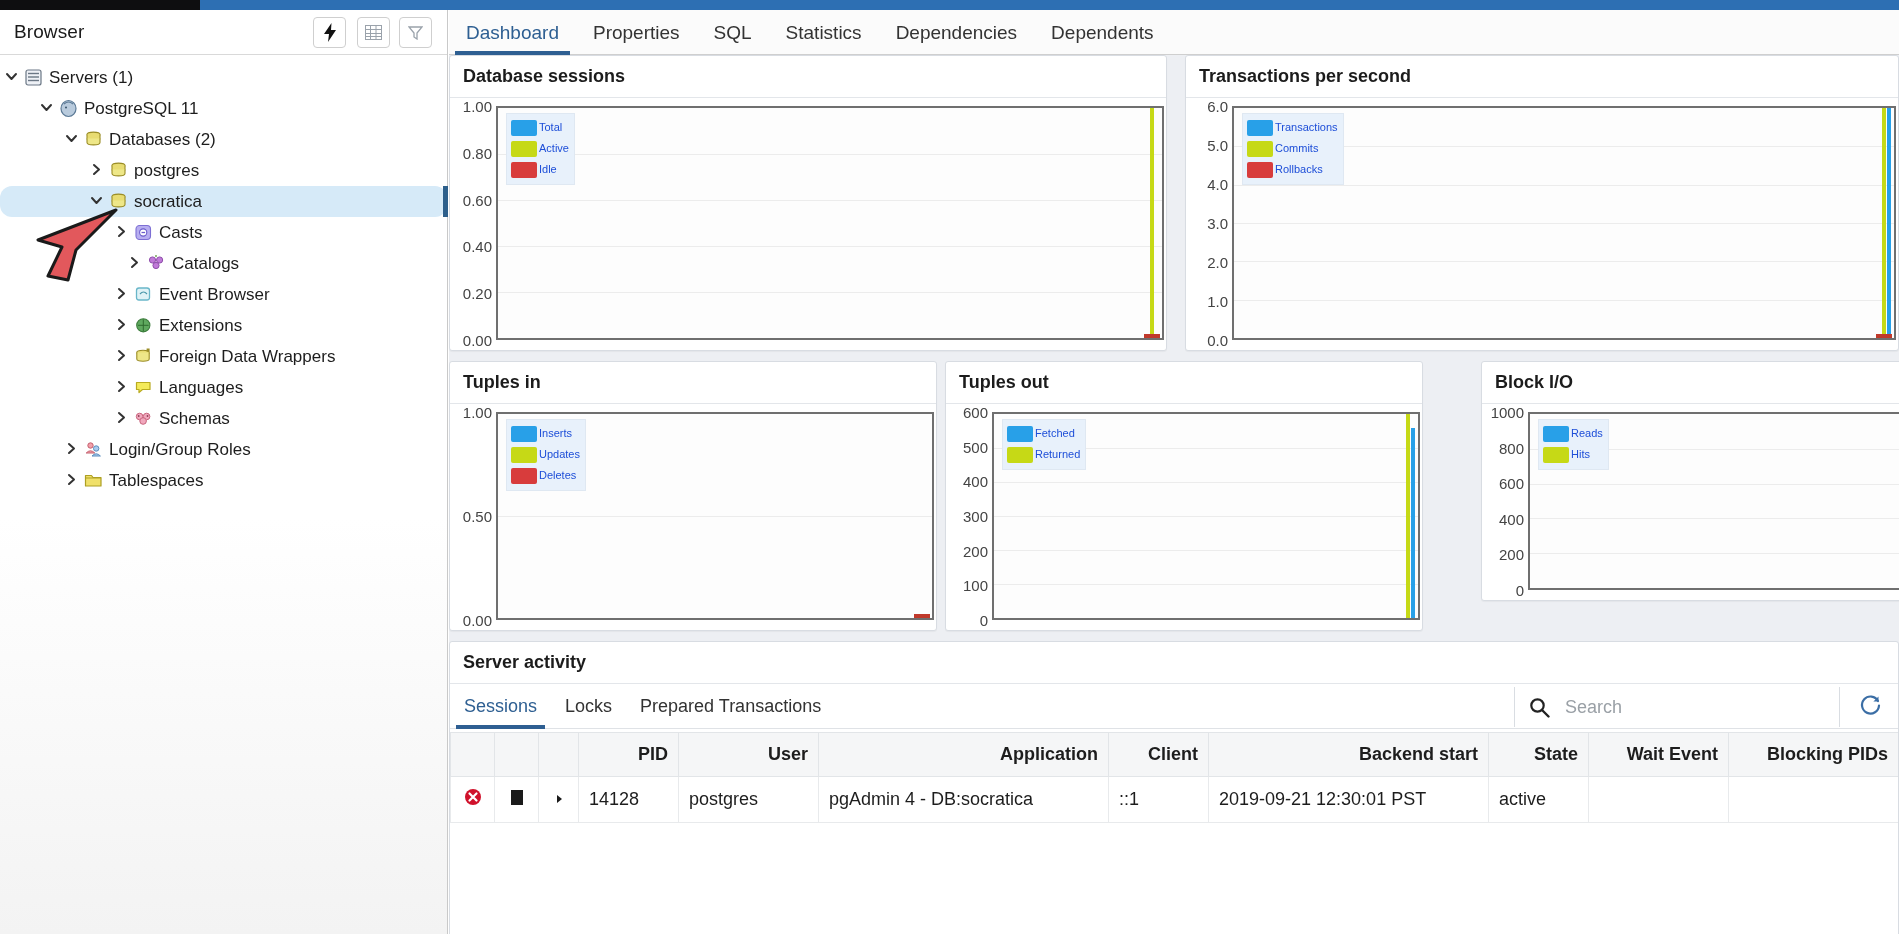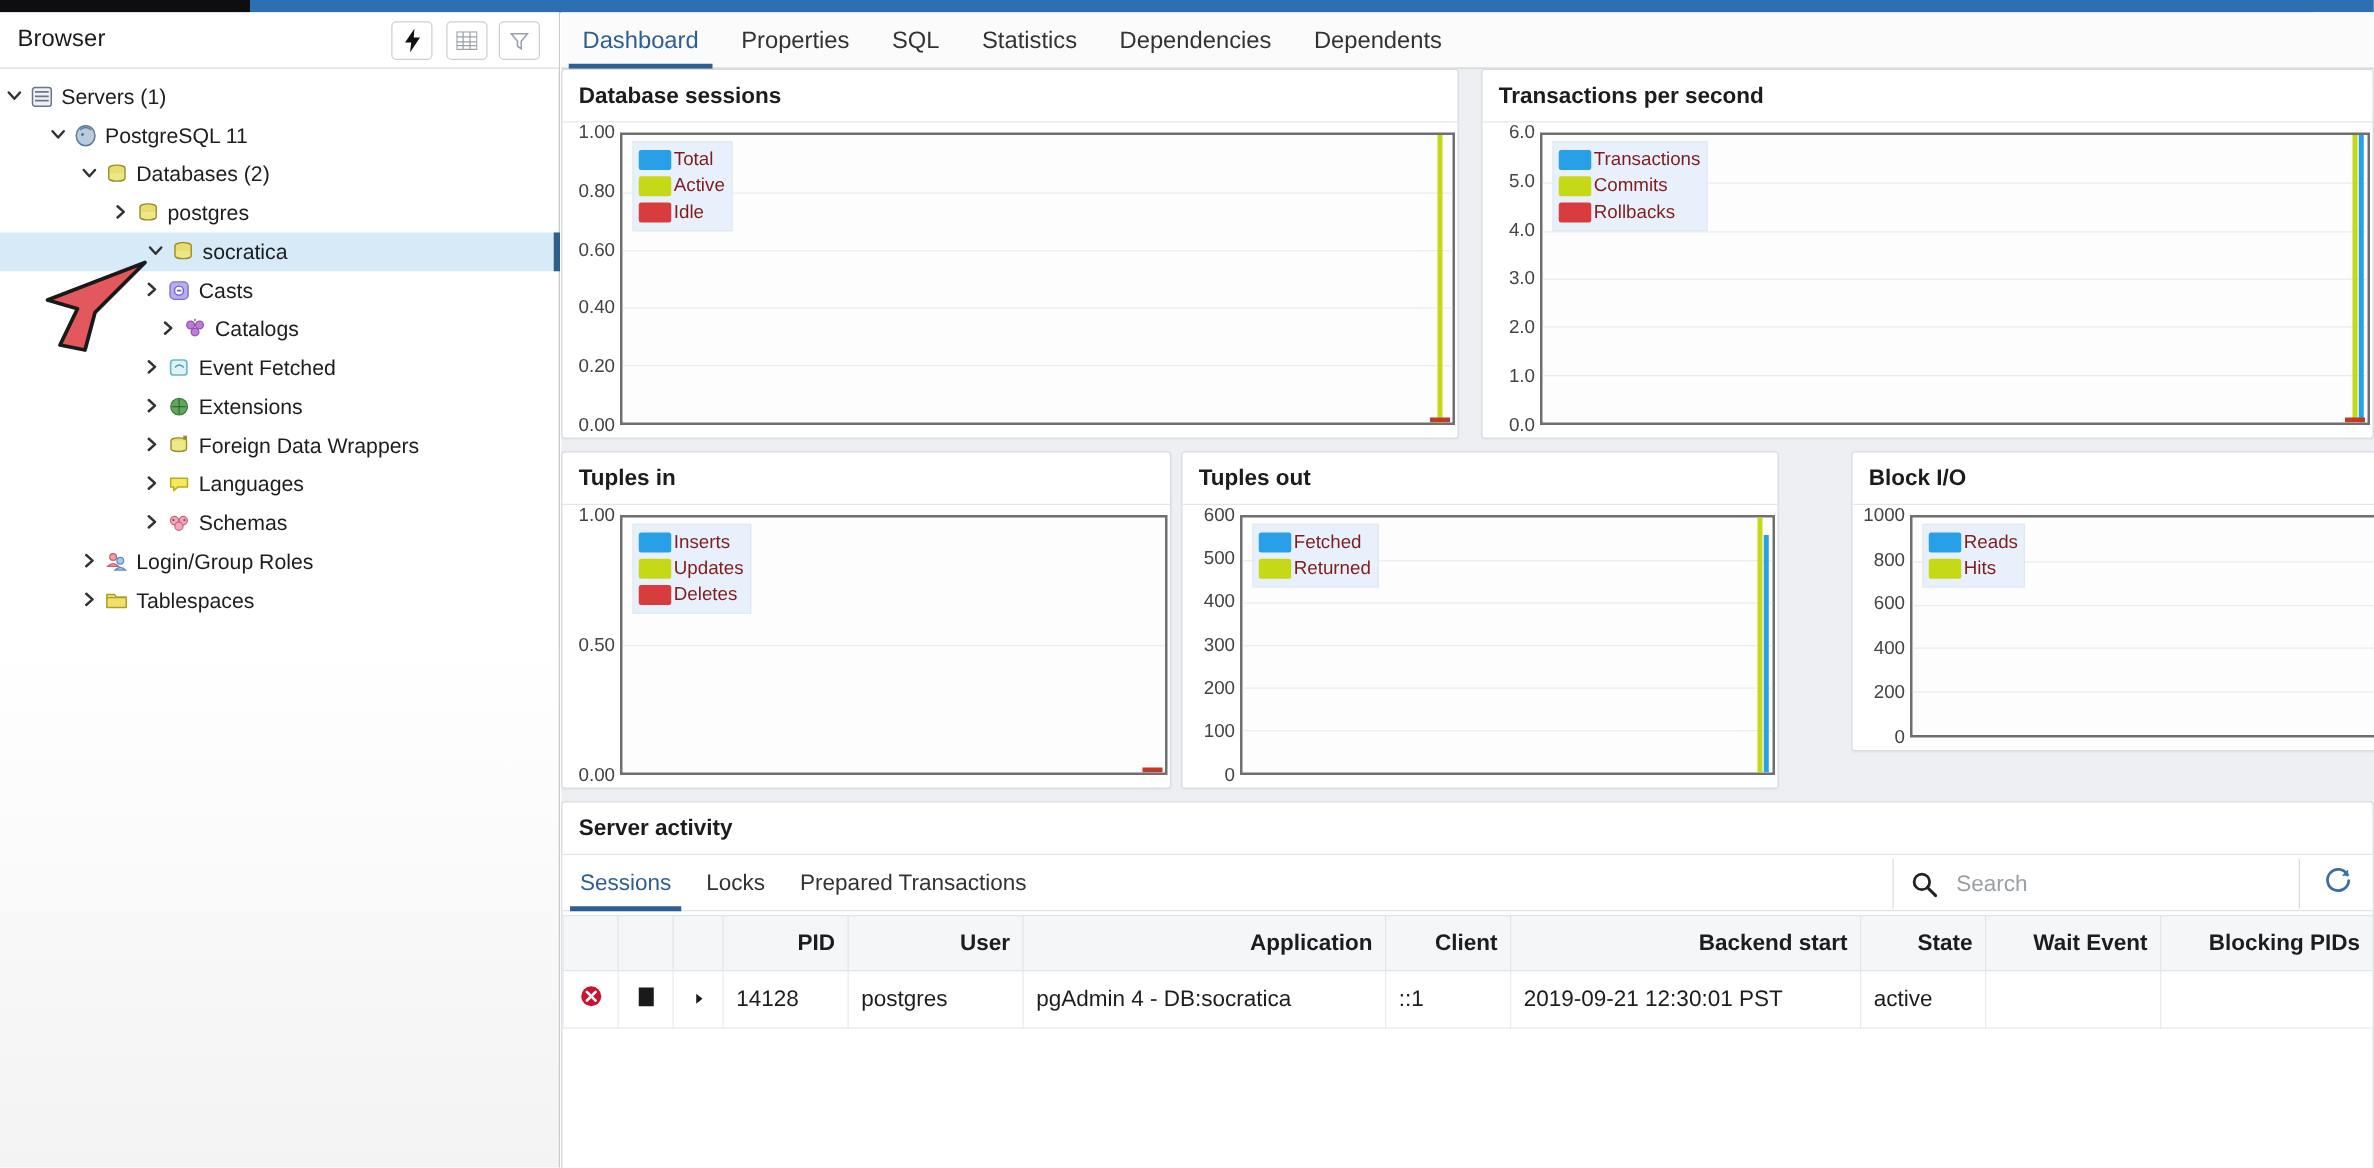--- a/index.html
+++ b/index.html
@@ -139,21 +139,21 @@
   }
   .legend {
     position: absolute; left: 8px; top: 5px;
     background: #e8f1fb; padding: 3px 5px 4px 4px;
     border: 1px solid #dfe8f2;
   }
   .legend-row { display: flex; align-items: center; height: 21px; }
   .legend-swatch {
     width: 26px; height: 16px; flex: none; border-radius: 2px; margin-right: 2px;
   }
-  .legend-label { font-size: 15px; color: #7f1d1d; line-height: 1; }
+  .legend-label { font-size: 11px; color: #1d4ed8; line-height: 1; }
 
   .spike {
     position: absolute; bottom: 0; width: 4px;
   }
   .baseline-red {
     position: absolute; bottom: 0; height: 4px; background: #c0392b;
   }
 
   
   #sa-panel-head { height: 42px; }
@@ -290,21 +290,21 @@
           </svg></span>
         <span class="node-icon">
           <svg width="21" height="19" viewBox="0 0 21 19">
             <ellipse cx="10.5" cy="4.5" rx="6.5" ry="2.4" fill="#e8dc72" stroke="#9b8d26" stroke-width="1.1"></ellipse>
                 <path d="M4 4.5 v4 a6.5 2.4 0 0 0 13 0 v-4" fill="#e8dc72" stroke="#9b8d26" stroke-width="1.1"></path>
                 <path d="M4 8.5 v4 a6.5 2.4 0 0 0 13 0 v-4" fill="#eee788" stroke="#9b8d26" stroke-width="1.1"></path>
           </svg>
         </span>
         <span class="node-label">postgres</span>
       </div>
-      <div class="tree-row selected" style="padding-left: 113px;">
+      <div class="tree-row selected" style="padding-left: 85px; border-radius: 12px;">
         <span class="twisty open"><svg width="13" height="13" viewBox="0 0 13 13">
             <path d="M2 4 L6.5 9 L11 4" fill="none" stroke="#333" stroke-width="2" stroke-linecap="round" stroke-linejoin="round"></path>
           </svg></span>
         <span class="node-icon">
           <svg width="21" height="19" viewBox="0 0 21 19">
             <ellipse cx="10.5" cy="4.5" rx="6.5" ry="2.4" fill="#e8dc72" stroke="#9b8d26" stroke-width="1.1"></ellipse>
                 <path d="M4 4.5 v4 a6.5 2.4 0 0 0 13 0 v-4" fill="#e8dc72" stroke="#9b8d26" stroke-width="1.1"></path>
                 <path d="M4 8.5 v4 a6.5 2.4 0 0 0 13 0 v-4" fill="#eee788" stroke="#9b8d26" stroke-width="1.1"></path>
           </svg>
         </span>
@@ -340,21 +340,21 @@
       <div class="tree-row" style="padding-left: 110px;">
         <span class="twisty"><svg width="13" height="13" viewBox="0 0 13 13">
             <path d="M4 2 L9 6.5 L4 11" fill="none" stroke="#333" stroke-width="2" stroke-linecap="round" stroke-linejoin="round"></path>
           </svg></span>
         <span class="node-icon">
           <svg width="21" height="19" viewBox="0 0 21 19">
             <rect x="3.5" y="3" width="13" height="12" rx="2.5" fill="#dff2f6" stroke="#69b6c9" stroke-width="1.3"></rect>
                 <path d="M7 9 q3.5 -4 7 0" fill="none" stroke="#4a98ab" stroke-width="1.2"></path>
           </svg>
         </span>
-        <span class="node-label">Event Fetched</span>
+        <span class="node-label">Event Browser</span>
       </div>
       <div class="tree-row" style="padding-left: 110px;">
         <span class="twisty"><svg width="13" height="13" viewBox="0 0 13 13">
             <path d="M4 2 L9 6.5 L4 11" fill="none" stroke="#333" stroke-width="2" stroke-linecap="round" stroke-linejoin="round"></path>
           </svg></span>
         <span class="node-icon">
           <svg width="21" height="19" viewBox="0 0 21 19">
             <circle cx="10.3" cy="9.3" r="6.6" fill="#5fa95f" stroke="#3c7c3c" stroke-width="1.1"></circle>
                 <path d="M5 9.3 h10.6 M10.3 3.4 v11.8" stroke="#2f6b2f" stroke-width="1"></path>
           </svg>

